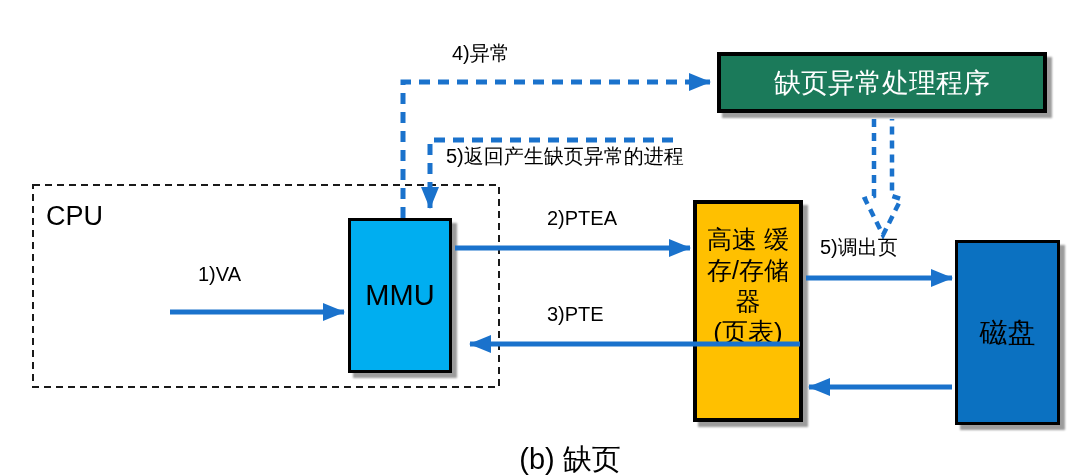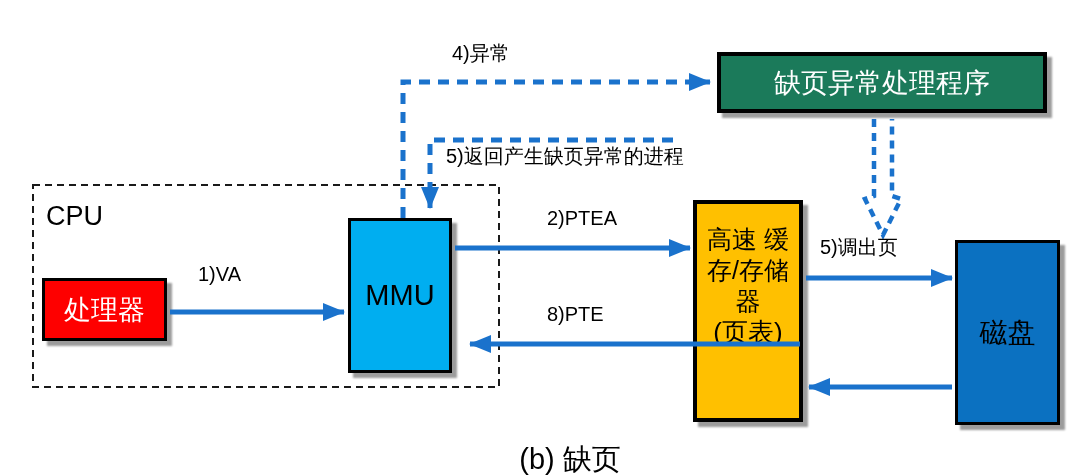--- a/index.html
+++ b/index.html
@@ -31,23 +31,20 @@
     position:absolute;left:430px;top:440px;width:280px;text-align:center;
     font-size:29px;color:#000;white-space:nowrap;
   }
   svg.overlay{position:absolute;left:0;top:0;pointer-events:none;}
 </style>
 </head>
 <body>
 
 <div id="canvas">
 
-  <div class="node" id="processor">
-    <span>处理器</span>
-  </div>
 
   <div class="node" id="mmu">
     <span>MMU</span>
   </div>
 
   <div class="node" id="cache">
     <span class="title">高速 缓存/存储器</span>
     <span class="subtitle">(页表)</span>
   </div>
 
@@ -84,21 +81,21 @@
 
     <path d="M874,119 L874,196 L865,199 L883,235 L901,199 L892,196 L892,119" fill="none" stroke="#1A72CC" stroke-width="4.5" stroke-dasharray="8 6"></path>
   </svg>
 
   <div id="cpu-label">CPU</div>
 
   <div class="edge-label" style="left:198px;top:263px;">1)VA</div>
 
   <div class="edge-label" style="left:547px;top:207px;">2)PTEA</div>
 
-  <div class="edge-label" style="left:547px;top:303px;">8)PTE</div>
+  <div class="edge-label" style="left:547px;top:303px;">3)PTE</div>
 
   <div class="edge-label" style="left:452px;top:42px;">4)异常</div>
 
   <div class="edge-label" style="left:820px;top:236px;">5)调出页</div>
 
 
   <div class="edge-label" style="left:446px;top:145px;">5)返回产生缺页异常的进程</div>
 
   <div id="caption">(b) 缺页</div>
 

